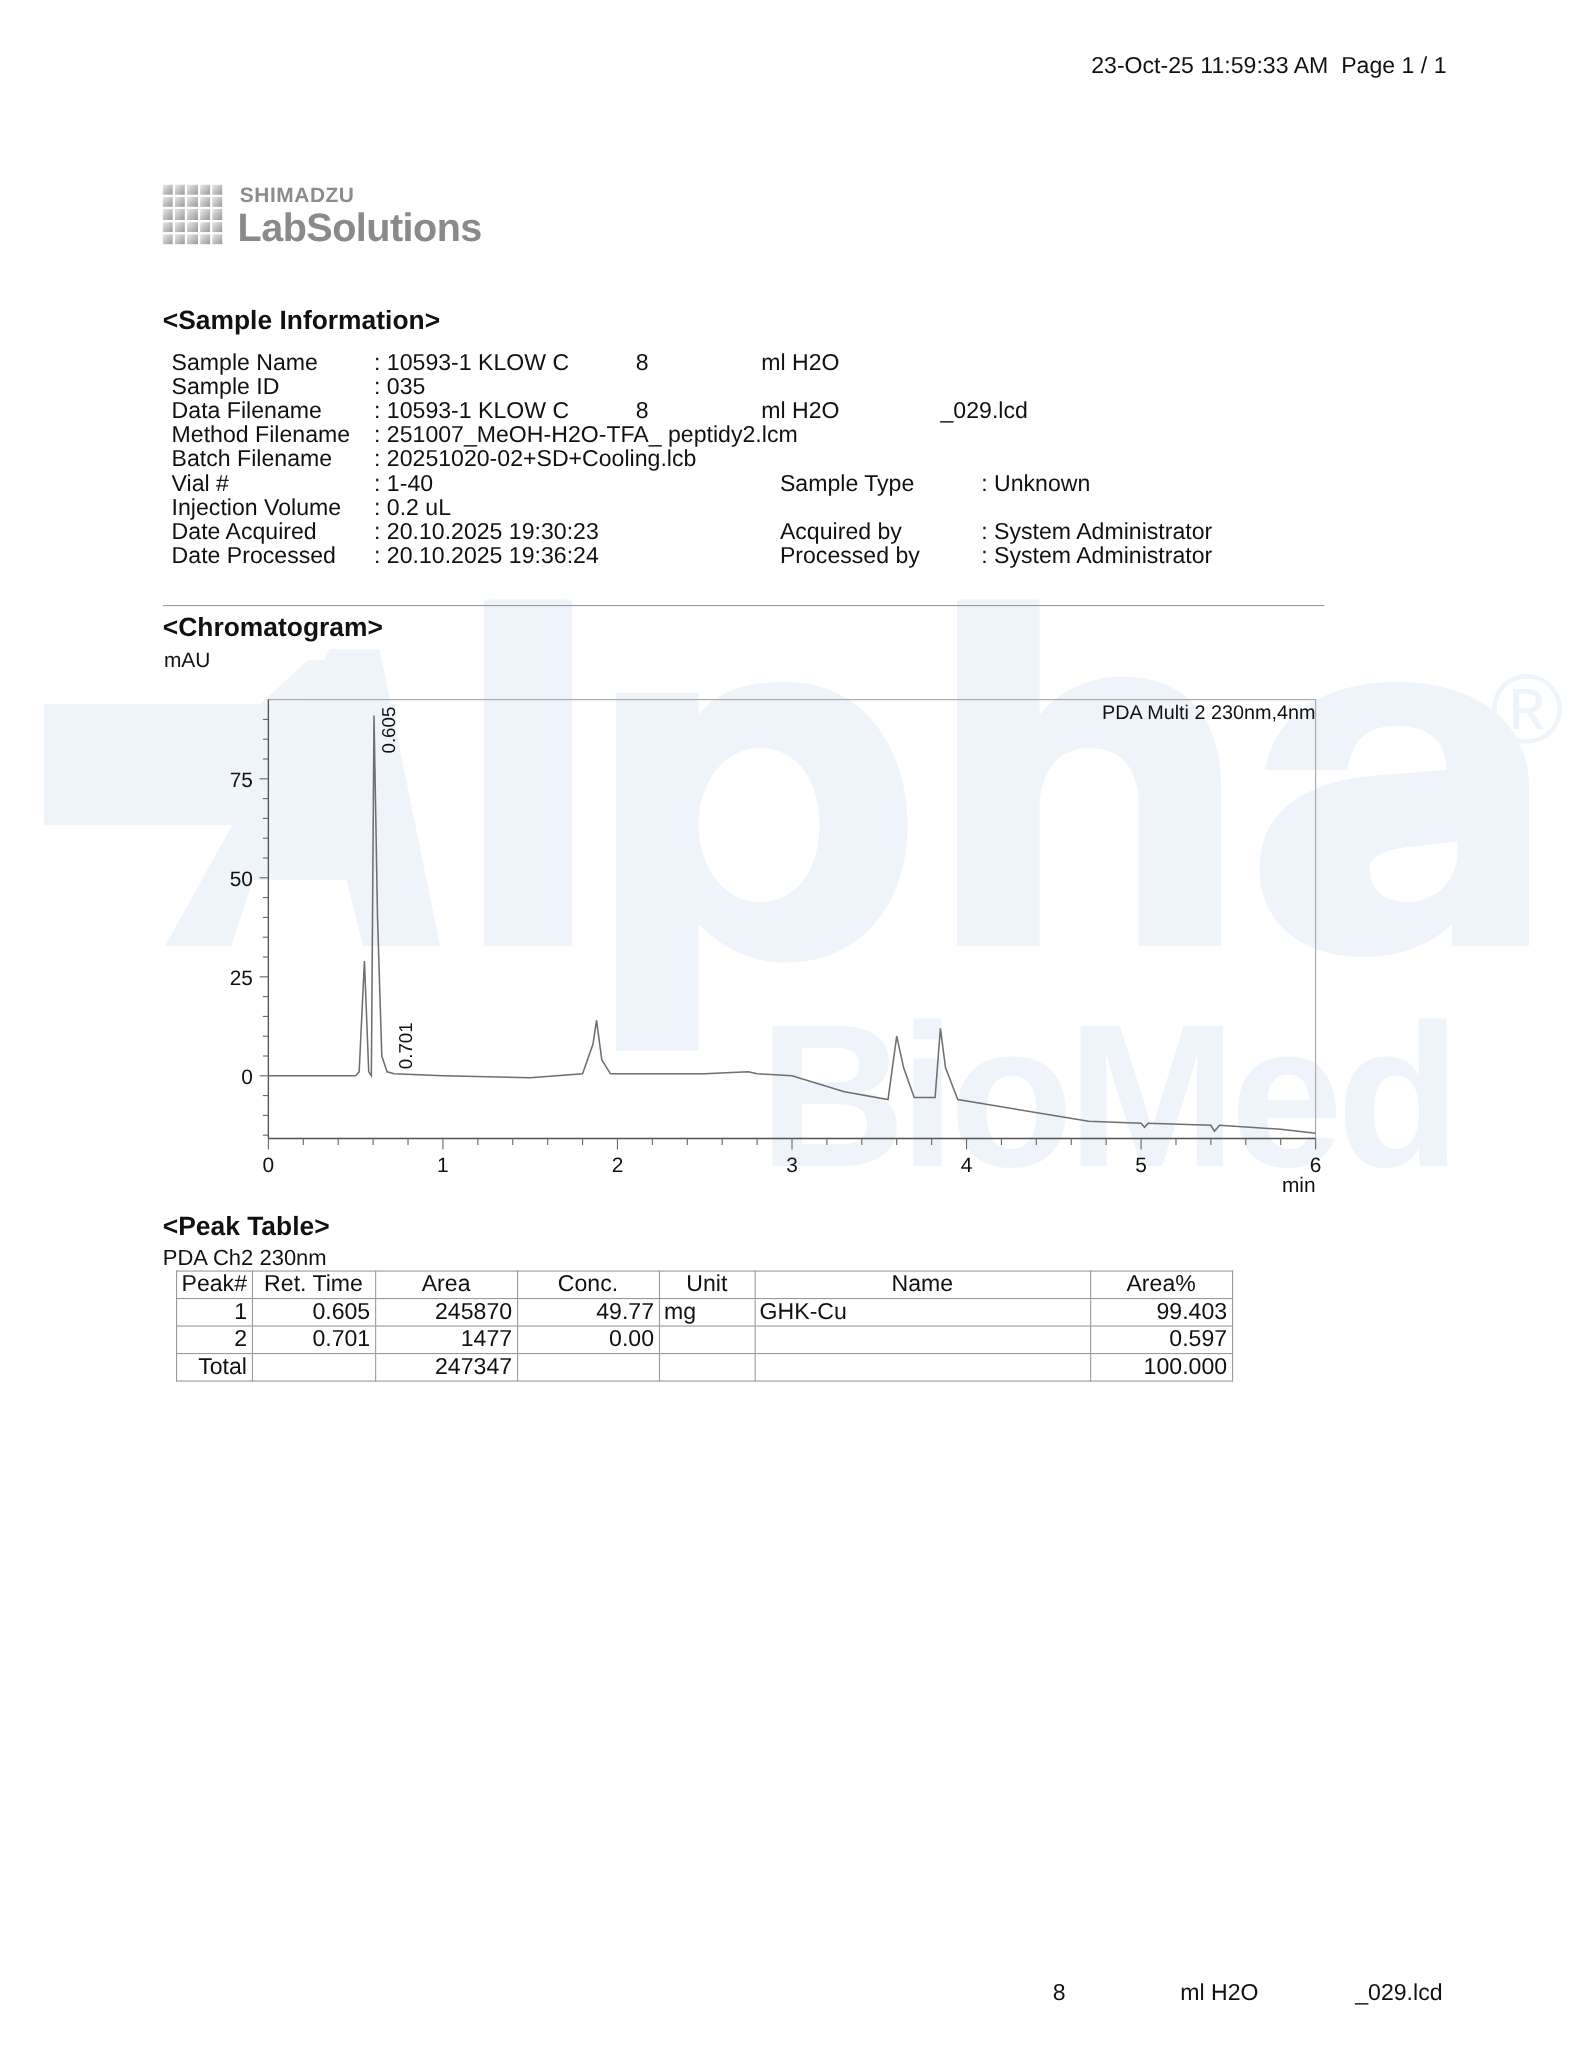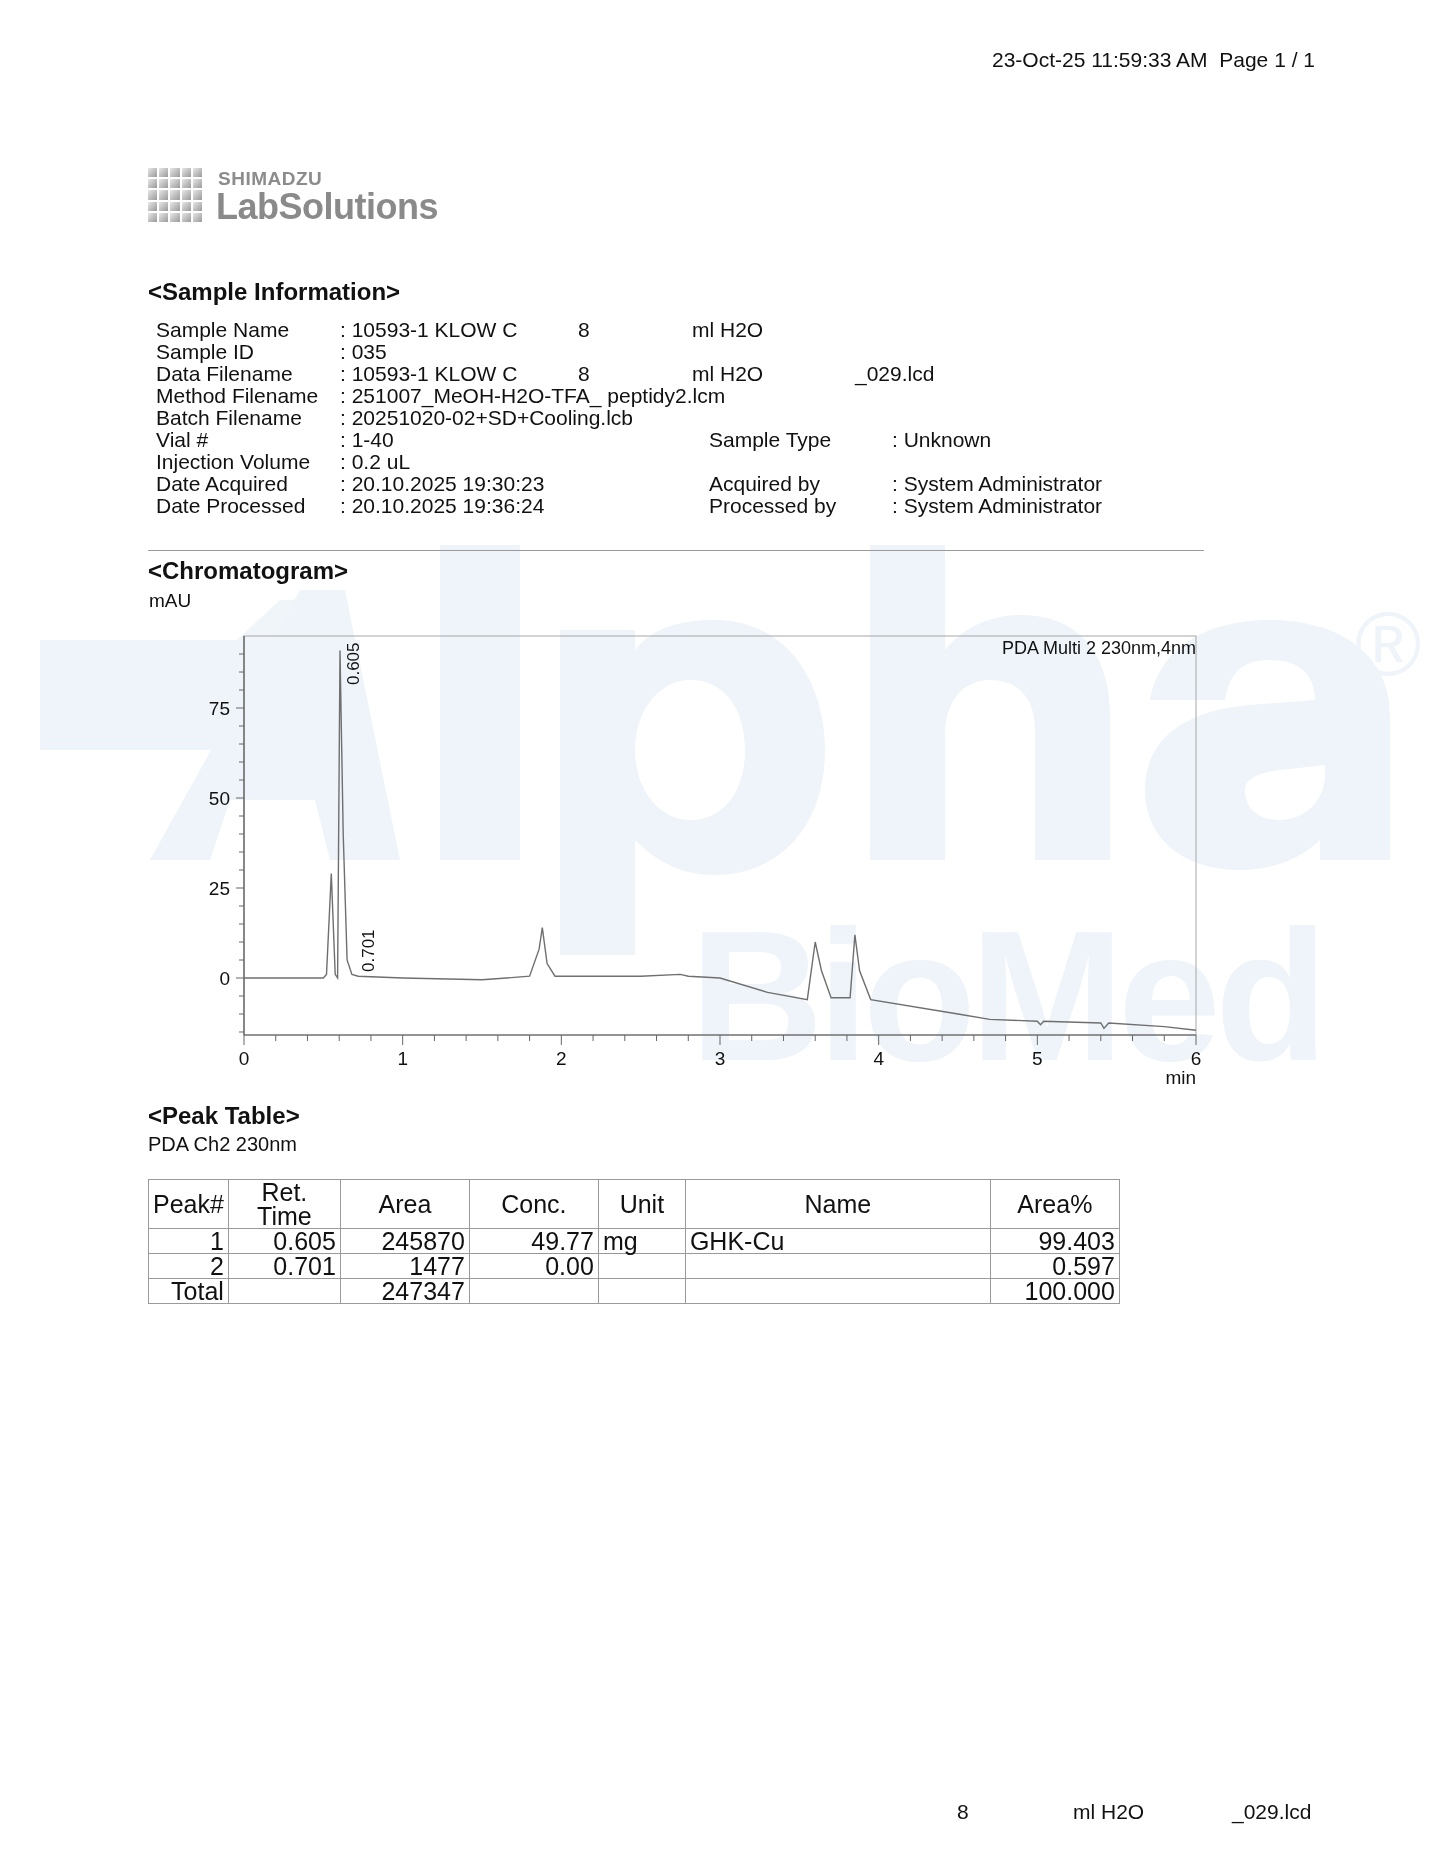--- a/index.html
+++ b/index.html
@@ -14,21 +14,21 @@
     display:grid; grid-template-columns:repeat(5,1fr); grid-template-rows:repeat(5,1fr); gap:2px; }
   .logo-grid span { background:linear-gradient(135deg,#e8e8e8,#9a9a9a); }
   .logo-brand { position:absolute; left:70px; top:0; font-size:19px; font-weight:bold; color:#8c8c8c; letter-spacing:0.5px; }
   .logo-product { position:absolute; left:68px; top:18px; font-size:36px; font-weight:bold; color:#8a8a8a; letter-spacing:-0.5px; }
   .report-title { left:486px; top:160px; font-size:60px; color:#000; letter-spacing:-0.5px; }
   .section-title { font-size:24px; font-weight:bold; }
   .info { font-size:21px; line-height:22px; }
   .info .lbl { position:absolute; }
   .rule { left:148px; top:550px; width:1056px; height:1px; background:#9a9a9a; }
   .chart-svg { position:absolute; left:0; top:0; }
-  table.peaks { position:absolute; left:148px; top:1155px; border-collapse:collapse; font-size:25px;margin-top:24px; }
+  table.peaks { position:absolute; left:160px; top:1155px; border-collapse:collapse; font-size:21px; }
   table.peaks td, table.peaks th { border:1px solid #9a9a9a; padding:0 4px; height:24px; line-height:24px; font-weight:normal; }
   table.peaks th { text-align:center; }
   table.peaks td.num { text-align:right; }
   table.peaks td.txt { text-align:left; }
   .footer { top:1800px; font-size:21px; }
 </style>
 </head>
 <body>
 
 <svg class="watermark" width="1445" height="1871" viewBox="0 0 1445 1871">

